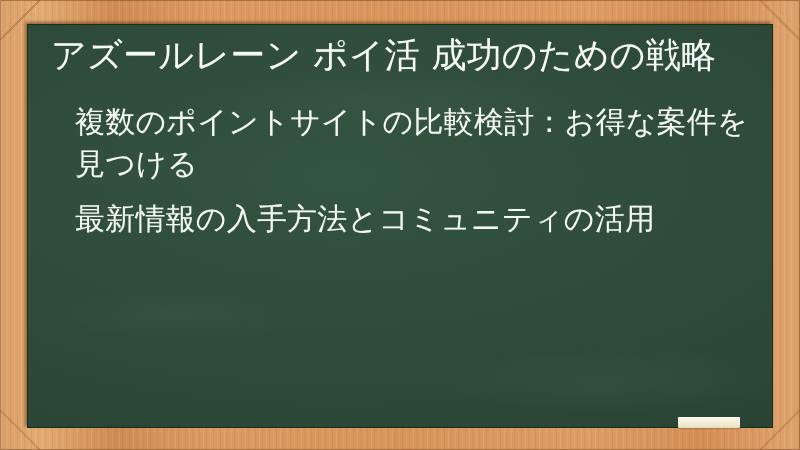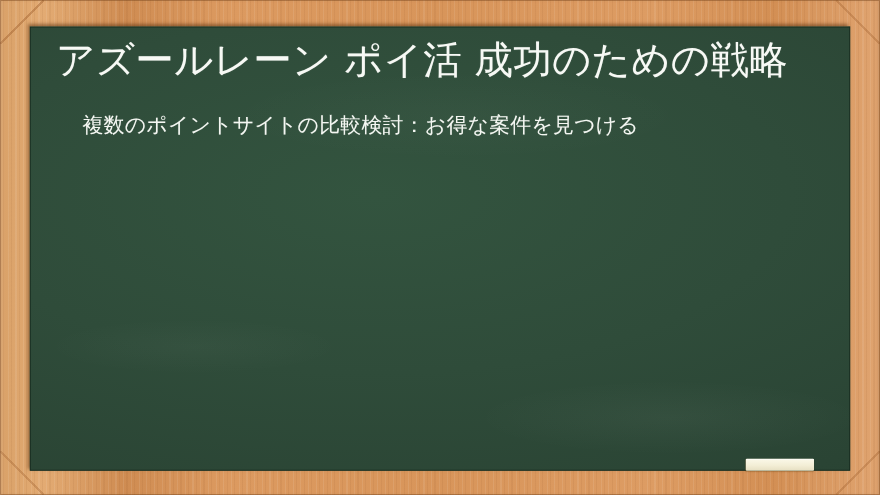--- a/index.html
+++ b/index.html
@@ -124,21 +124,21 @@
 
   .bullets {
     margin: 22px 0 0 0;
     padding: 0;
     list-style: none;
   }
 
   .bullet {
     margin: 0 0 12px 0;
     padding: 0 0 0 26px;
-    font-size: 19px;
+    font-size: 30px;
     line-height: 1.42;
     font-weight: 400;
     color: #f4f7f2;
     letter-spacing: 0.2px;
     text-shadow: 0 0 1px rgba(255,255,255,0.22);
   }
 
   
   .chalk {
     position: absolute;
@@ -166,19 +166,20 @@
   <div class="frame-rim"></div>
 
   <div class="board">
     <div class="board-dust"></div>
 
     <div class="board-text">
       <h1 class="title">アズールレーン ポイ活 成功のための戦略</h1>
 
       <ul class="bullets">
         <li class="bullet">複数のポイントサイトの比較検討：お得な案件を見つける</li>
+        <li class="bullet">最新情報の入手方法とコミュニティの活用</li>
       </ul>
     </div>
   </div>
 
   <div class="chalk"></div>
 
 </div>
 
 </body></html>

